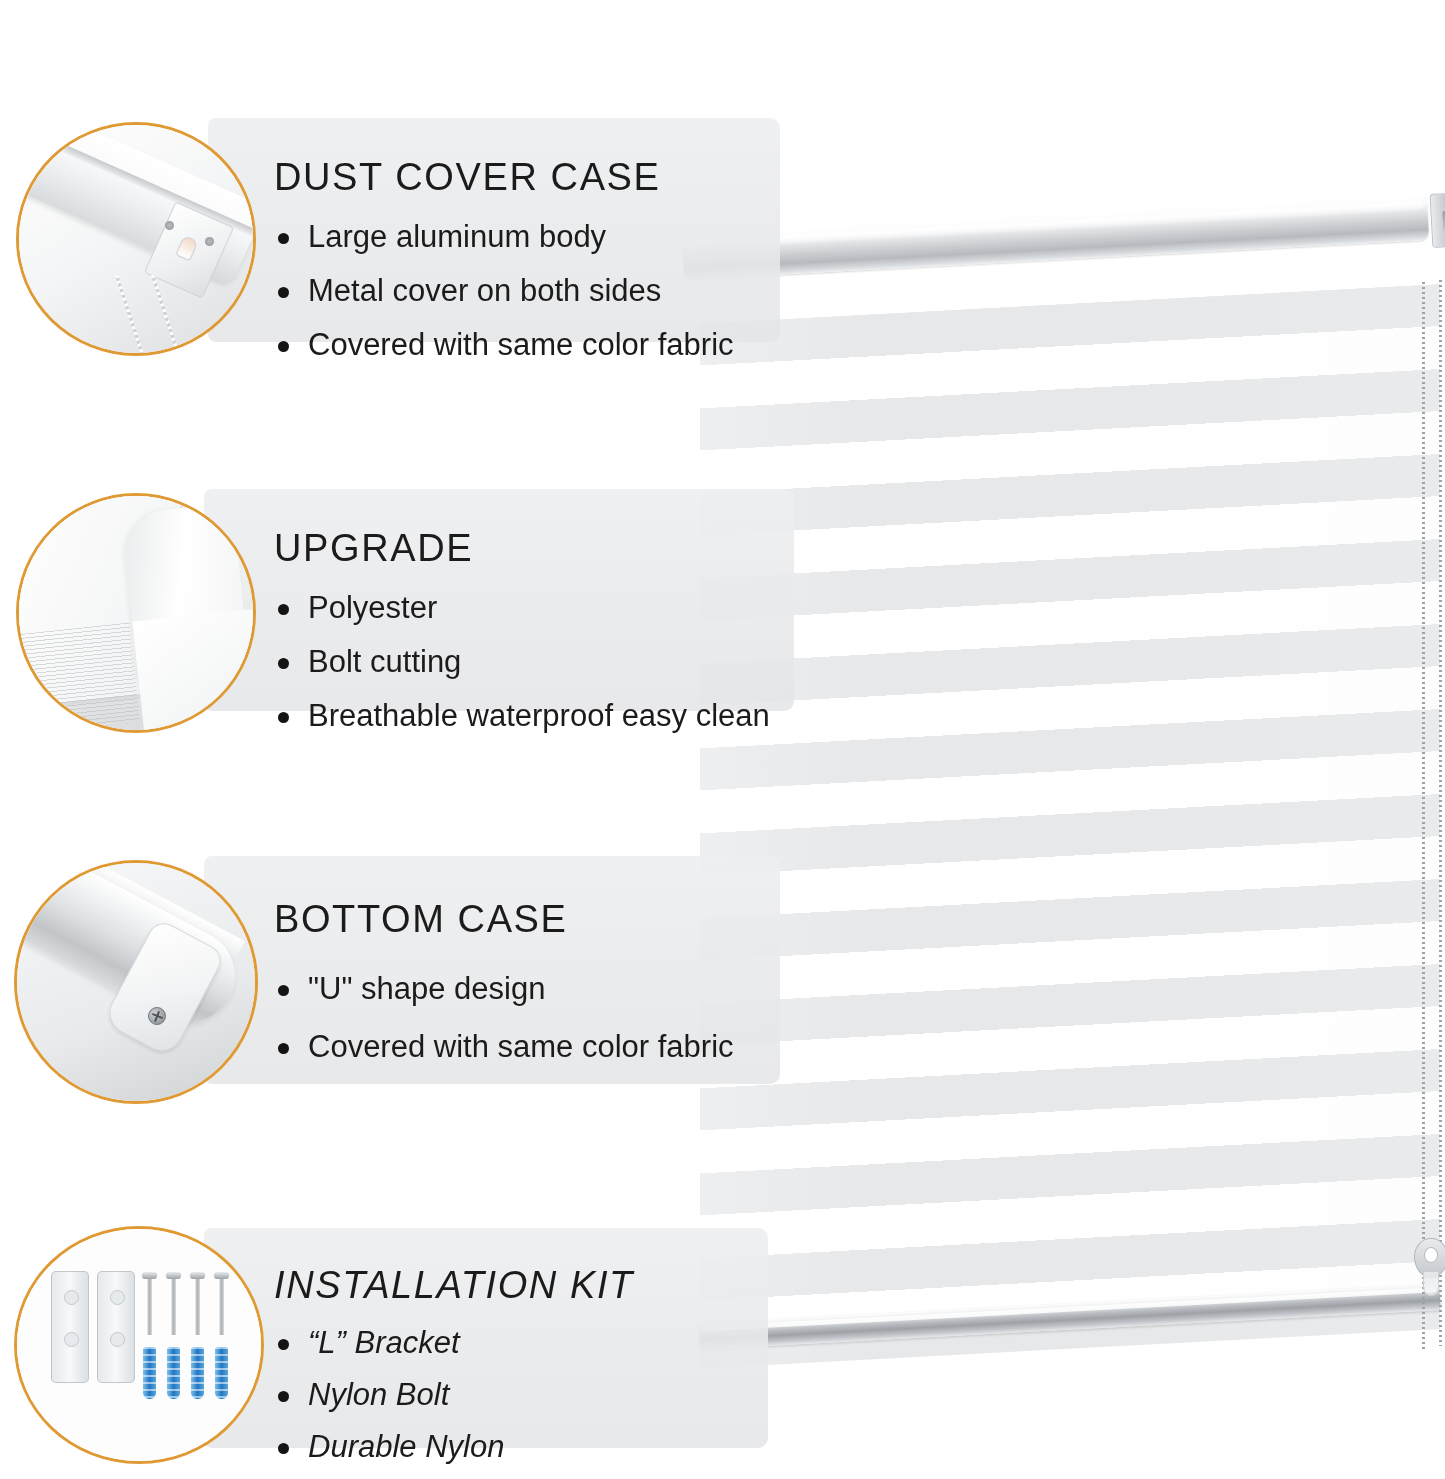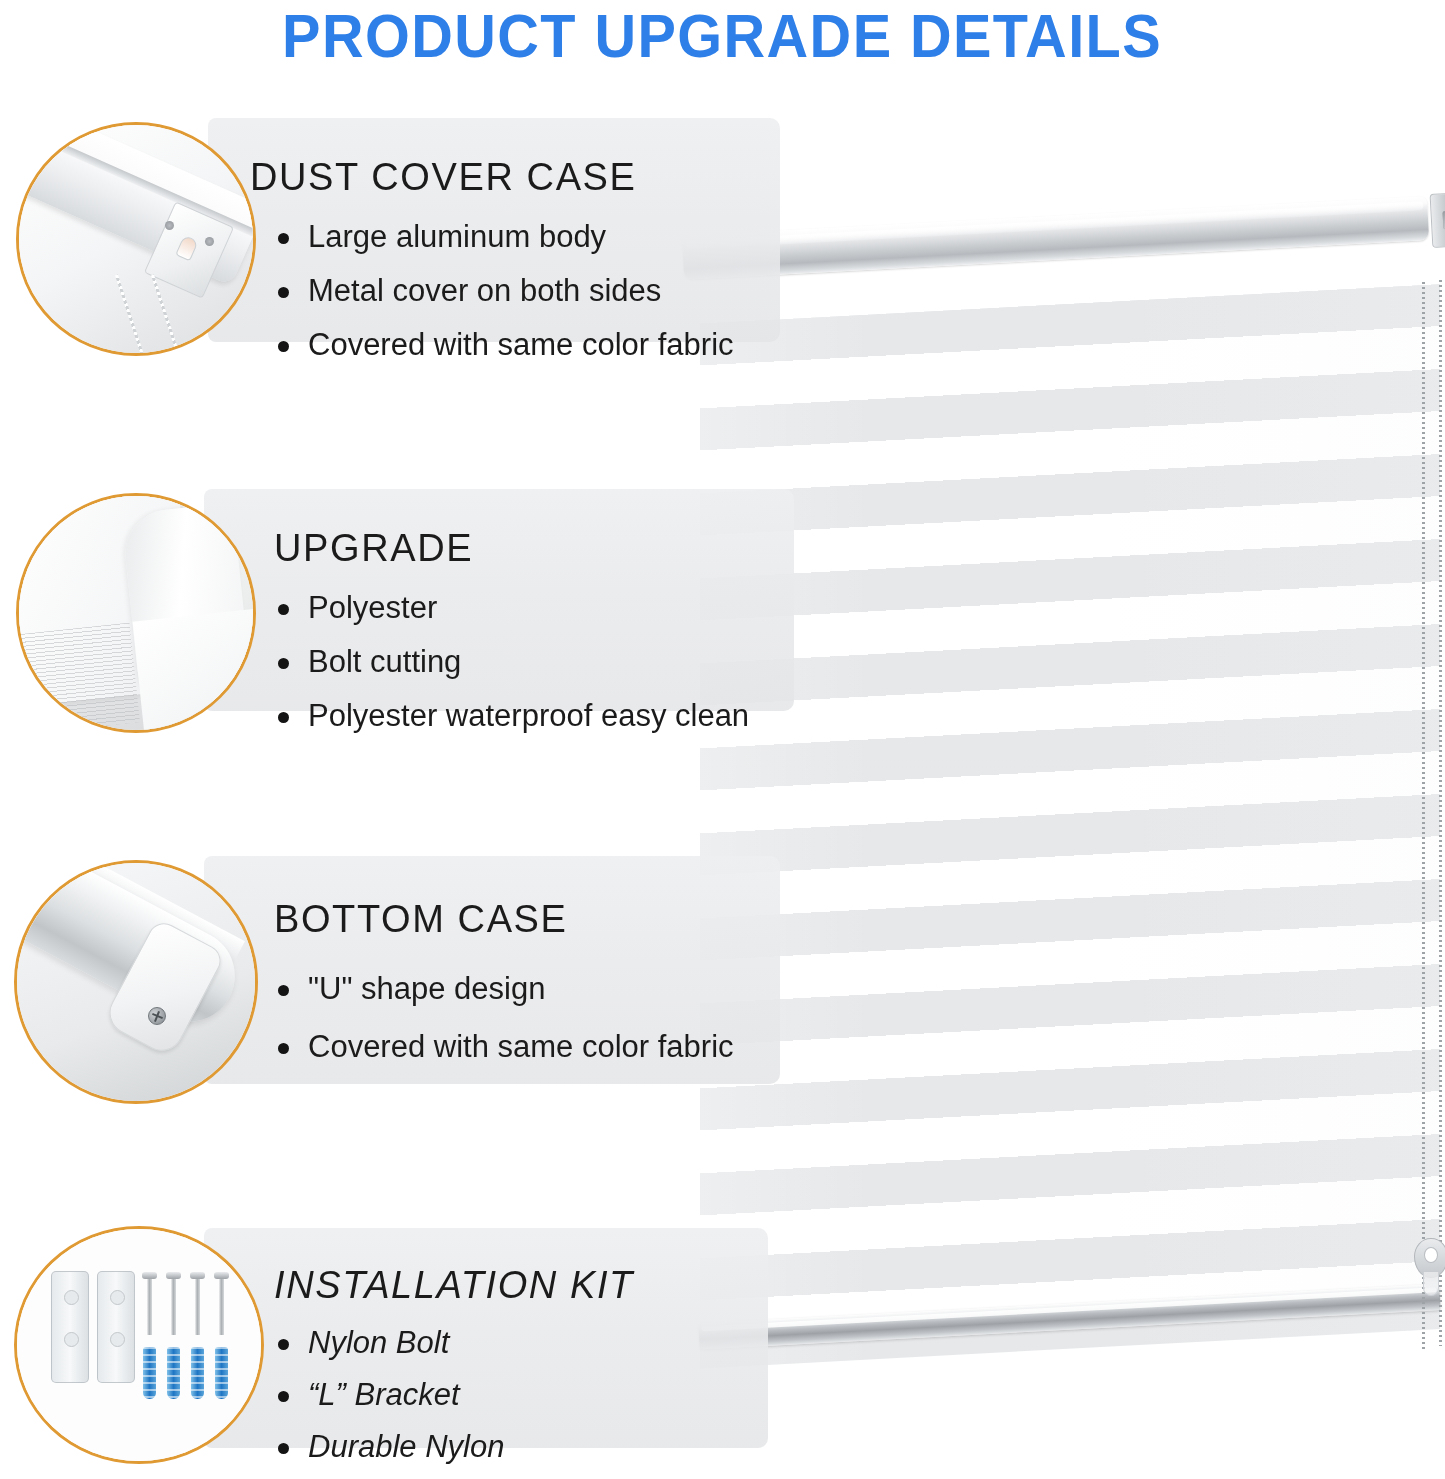--- a/index.html
+++ b/index.html
@@ -241,21 +241,21 @@
     position: absolute;
     left: 4px; top: 13px;
     width: 11px; height: 11px;
     border-radius: 50%;
     background: #141414;
   }
 
   
   #block-dust .oval   { left: 8px;   top: 4px;   width: 240px; height: 234px; }
   #block-dust .panel  { left: 200px; top: 0px;   width: 572px; height: 224px; }
-  #block-dust h3      { margin-left: 42px; margin-top: 22px; }
+  #block-dust h3      { margin-left: 66px; margin-top: 22px; }
   #block-dust ul      { margin-left: 66px; margin-top: 22px; }
   #block-dust li + li { margin-top: 20px; }
 
   #block-fabric .oval  { left: 8px;   top: 6px;  width: 240px; height: 240px; }
   #block-fabric .panel { left: 196px; top: 2px;  width: 590px; height: 222px; }
   #block-fabric h3     { margin-left: 70px; margin-top: 22px; }
   #block-fabric ul     { margin-left: 70px; margin-top: 22px; }
   #block-fabric li + li{ margin-top: 20px; }
 
   #block-rail .oval    { left: 6px;   top: 4px;  width: 244px; height: 244px; }
@@ -428,23 +428,20 @@
 
     <div id="chain-connector">
       <span class="drop"></span>
       <span class="hole"></span>
       <span class="tail"></span>
     </div>
 
     <div id="bottomrail"></div>
   </div>
 
-  <div id="title">
-    <span class="txt">PRODUCT UPGRADE DETAILS</span>
-  </div>
 
   <div class="block" id="block-dust" style="left:8px; top:118px; width:780px; height:240px;">
 
     <div class="panel">
       <h3>DUST COVER CASE</h3>
       <ul>
         <li>Large aluminum body</li>
         <li>Metal cover on both sides</li>
         <li>Covered with same color fabric</li>
       </ul>
@@ -465,21 +462,21 @@
     </div>
   </div>
 
   <div class="block" id="block-fabric" style="left:8px; top:487px; width:800px; height:246px;">
 
     <div class="panel">
       <h3>UPGRADE</h3>
       <ul>
         <li>Polyester</li>
         <li>Bolt cutting</li>
-        <li>Polyester waterproof easy clean</li>
+        <li>Breathable waterproof easy clean</li>
       </ul>
     </div>
 
     <div class="oval">
       <div class="photo ph-fab">
         <span class="bg"></span>
         <span class="sheet1"></span>
         <span class="fold"></span>
         <span class="sheet2"></span>
         <span class="mesh"></span>
@@ -506,22 +503,22 @@
         <span class="screw"></span>
       </div>
     </div>
   </div>
 
   <div class="block" id="block-kit" style="left:8px; top:1224px; width:780px; height:244px;font-style:italic;">
 
     <div class="panel">
       <h3>INSTALLATION KIT</h3>
       <ul>
+        <li>“L” Bracket</li>
         <li>Nylon Bolt</li>
-        <li>“L” Bracket</li>
         <li>Durable Nylon</li>
       </ul>
     </div>
 
     <div class="oval">
       <div class="photo ph-kit">
         <span class="bg"></span>
 
         <span class="bracket b1"></span>
         <span class="bracket b2"></span>

